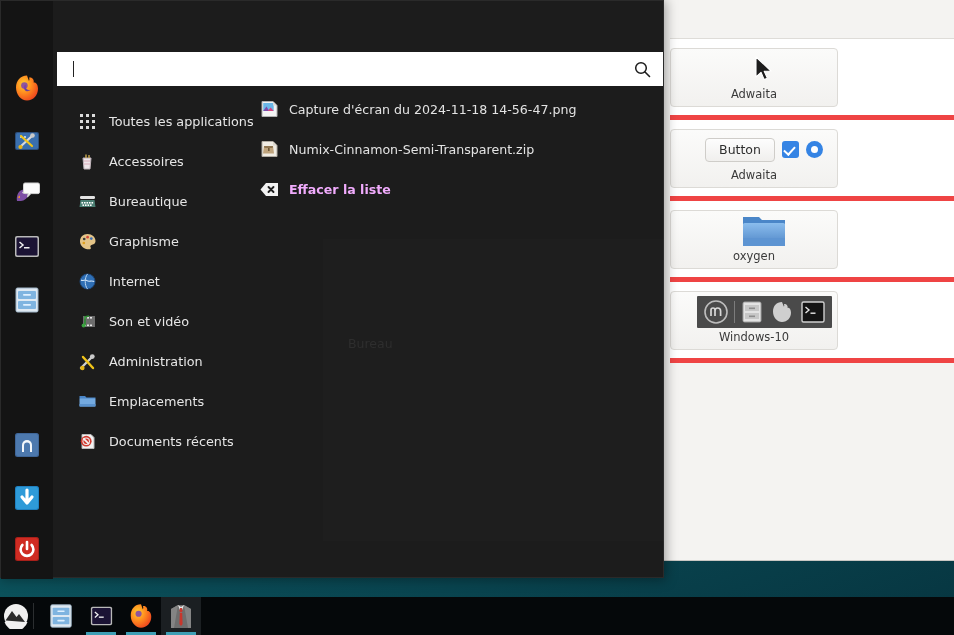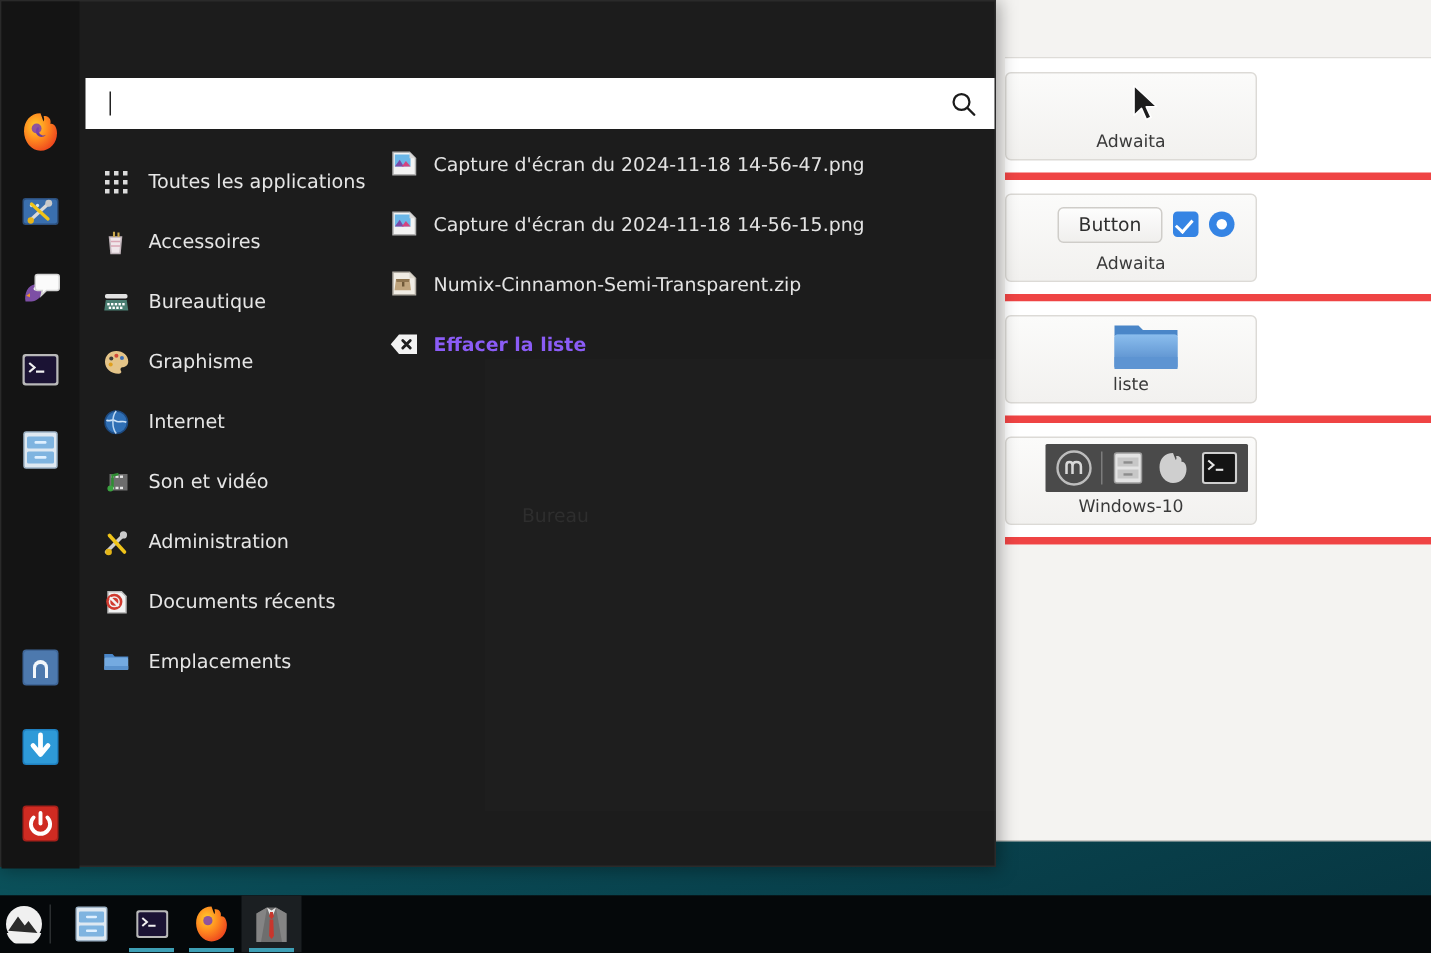--- a/index.html
+++ b/index.html
@@ -199,21 +199,21 @@
     flex: 1;
     font-size: 12px;
     color: #222;
     padding-left: 3px;
   }
   .search-icon { margin-right: 12px; display:flex; }
 
   
   .cat-list {
     position: absolute;
-    left: 56px; top: 100px;
+    left: 66px; top: 100px;
     width: 190px;
   }
   .cat-item {
     height: 40px;
     display: flex;
     align-items: center;
     gap: 12px;
     padding-left: 10px;
     box-sizing: border-box;
   }
@@ -241,21 +241,21 @@
     align-items: center;
     gap: 10px;
     box-sizing: border-box;
   }
   .doc-icon { width: 20px; height: 20px; display:flex; align-items:center; justify-content:center; flex: 0 0 20px;}
   .doc-label {
     font-size: 12.6px;
     color: #e3e3e3;
     white-space: nowrap;
   }
-  .doc-label.clear { font-weight: bold; color: #8b5cf6; }
+  .doc-label.clear { font-weight: bold; color: #f0abfc; }
 
   
   .ghost-bureau {
     position: absolute;
     left: 347px; top: 335px;
     font-size: 12.5px;
     color: #2e2e2e;
   }
   .ghost-panel {
     position: absolute;
@@ -339,21 +339,21 @@
               <rect x="3" y="11" width="42" height="23" rx="2" fill="url(#fg)"></rect>
               <rect x="3" y="26" width="42" height="8" fill="#5d94d2"></rect>
               <defs>
                 <linearGradient id="fg" x1="0" y1="0" x2="0" y2="1">
                   <stop offset="0" stop-color="#8ec0ef" stop-opacity=".9"></stop>
                   <stop offset="1" stop-color="#4c82c4" stop-opacity=".9"></stop>
                 </linearGradient>
               </defs>
             </svg>
           </div>
-          <div class="theme-card-label">liste</div>
+          <div class="theme-card-label">oxygen</div>
         </div>
       </div>
 
       <div class="theme-row">
         <div class="theme-card">
           <div class="preview-area">
             <div class="icon-strip">
               <svg width="26" height="26" viewBox="0 0 26 26">
                 <circle cx="13" cy="13" r="11" fill="none" stroke="#bdbdbd" stroke-width="1.6"></circle>
                 <path d="M8,17 L8,11 Q8,9 10,9 Q12,9 12,11 L12,17 M12,12 Q12,9 14.6,9 Q17.6,9 17.6,12 L17.6,17" fill="none" stroke="#d8d8d8" stroke-width="1.7"></path>
@@ -599,70 +599,58 @@
             <circle cx="4.4" cy="16" r="2.2" fill="#e3b517"></circle>
           </svg>
         </span>
         <span class="cat-label">Administration</span>
       </div>
 
 
       <div class="cat-item">
         <span class="cat-icon">
           <svg width="19" height="19" viewBox="0 0 19 19">
+            <path d="M1.5,5 L1.5,4 L7,4 L8.5,5.6 L17.5,5.6 L17.5,7 L1.5,7 Z" fill="#4a86c8"></path>
+            <rect x="1.5" y="6.4" width="16" height="8.2" rx="1" fill="#74aae0"></rect>
+            <rect x="1.5" y="12" width="16" height="2.6" rx="0" fill="#5a92cd"></rect>
+          </svg>
+        </span>
+        <span class="cat-label">Emplacements</span>
+      </div>
+
+      <div class="cat-item">
+        <span class="cat-icon">
+          <svg width="19" height="19" viewBox="0 0 19 19">
             <path d="M4,2.5 L13,2.5 L16,5.5 L16,16.5 L4,16.5 Z" fill="#f2f2f2" stroke="#b9b9b9"></path>
             <circle cx="8.2" cy="9.2" r="5.4" fill="#d03a2f"></circle>
             <circle cx="8.2" cy="9.2" r="3.7" fill="#f0f0f0"></circle>
             <circle cx="8.2" cy="9.2" r="2.7" fill="#d03a2f"></circle>
             <path d="M5.3,6.3 L11.1,12.1" stroke="#f4f4f4" stroke-width="1.7"></path>
           </svg>
         </span>
         <span class="cat-label">Documents récents</span>
-      </div>
-
-      <div class="cat-item">
-        <span class="cat-icon">
-          <svg width="19" height="19" viewBox="0 0 19 19">
-            <path d="M1.5,5 L1.5,4 L7,4 L8.5,5.6 L17.5,5.6 L17.5,7 L1.5,7 Z" fill="#4a86c8"></path>
-            <rect x="1.5" y="6.4" width="16" height="8.2" rx="1" fill="#74aae0"></rect>
-            <rect x="1.5" y="12" width="16" height="2.6" rx="0" fill="#5a92cd"></rect>
-          </svg>
-        </span>
-        <span class="cat-label">Emplacements</span>
       </div>
 
     </div>
 
     <div class="doc-list">
 
       <div class="doc-item">
         <span class="doc-icon">
           <svg width="19" height="18" viewBox="0 0 19 18">
             <path d="M2,1.5 L13,1.5 L17,5.5 L17,16.5 L2,16.5 Z" fill="#f3f3f3" stroke="#b0b0b0"></path>
             <rect x="3.2" y="3" width="10.5" height="8" fill="#6bb7e8"></rect>
             <path d="M3.2,11 L6.5,6.5 L9.2,11 Z" fill="#7c49a8"></path>
             <path d="M7.8,11 L10.6,7.4 L13.7,11 Z" fill="#d4437f"></path>
             <path d="M13,1.5 L13,5.5 L17,5.5 Z" fill="#d9d9d9"></path>
           </svg>
         </span>
         <span class="doc-label">Capture d'écran du 2024-11-18 14-56-47.png</span>
       </div>
 
-      <div class="doc-item">
-        <span class="doc-icon">
-          <svg width="19" height="18" viewBox="0 0 19 18">
-            <path d="M2,1.5 L13,1.5 L17,5.5 L17,16.5 L2,16.5 Z" fill="#f3f3f3" stroke="#b0b0b0"></path>
-            <rect x="3.2" y="3" width="10.5" height="8" fill="#6bb7e8"></rect>
-            <path d="M3.2,11 L6.5,6.5 L9.2,11 Z" fill="#7c49a8"></path>
-            <path d="M7.8,11 L10.6,7.4 L13.7,11 Z" fill="#d4437f"></path>
-            <path d="M13,1.5 L13,5.5 L17,5.5 Z" fill="#d9d9d9"></path>
-          </svg>
-        </span>
-        <span class="doc-label">Capture d'écran du 2024-11-18 14-56-15.png</span>
-      </div>
 
       <div class="doc-item">
         <span class="doc-icon">
           <svg width="19" height="18" viewBox="0 0 19 18">
             <path d="M2,1.5 L13,1.5 L17,5.5 L17,16.5 L2,16.5 Z" fill="#f0ece4" stroke="#b0aba2"></path>
             <path d="M4,6 L13,6 L14,13.5 L3,13.5 Z" fill="#bfa47d"></path>
             <path d="M4,6 L13,6 L12.6,8 L4.4,8 Z" fill="#8f7550"></path>
             <rect x="8" y="8" width="1.6" height="3" fill="#6e5838"></rect>
             <path d="M13,1.5 L13,5.5 L17,5.5 Z" fill="#dcd7cd"></path>
           </svg>

